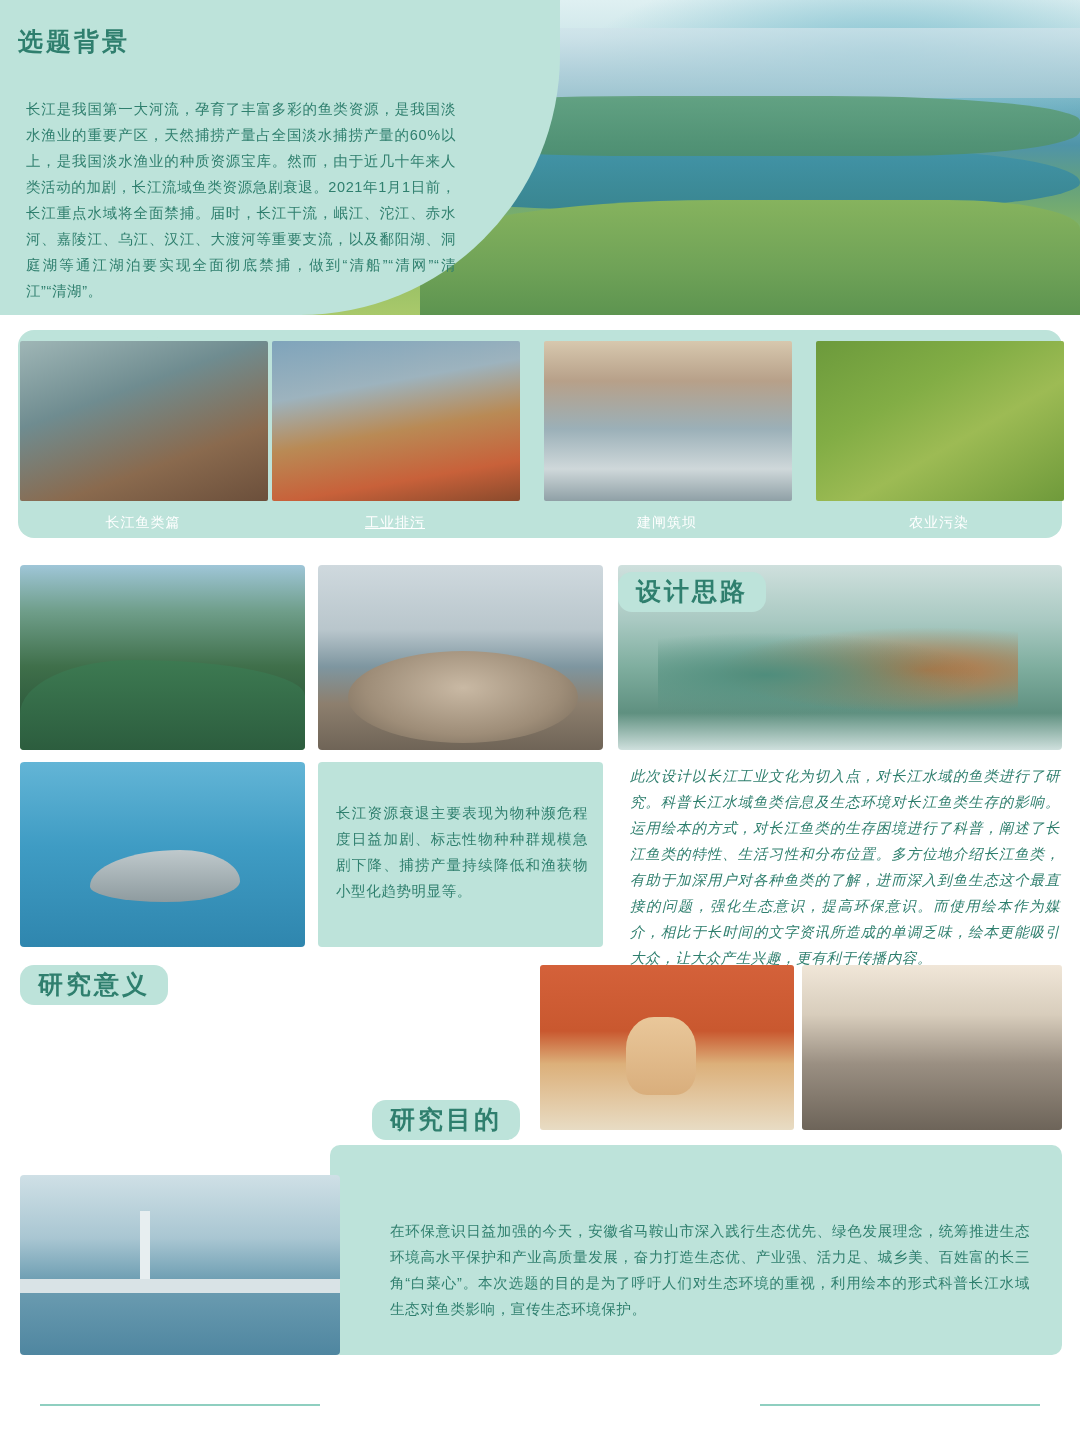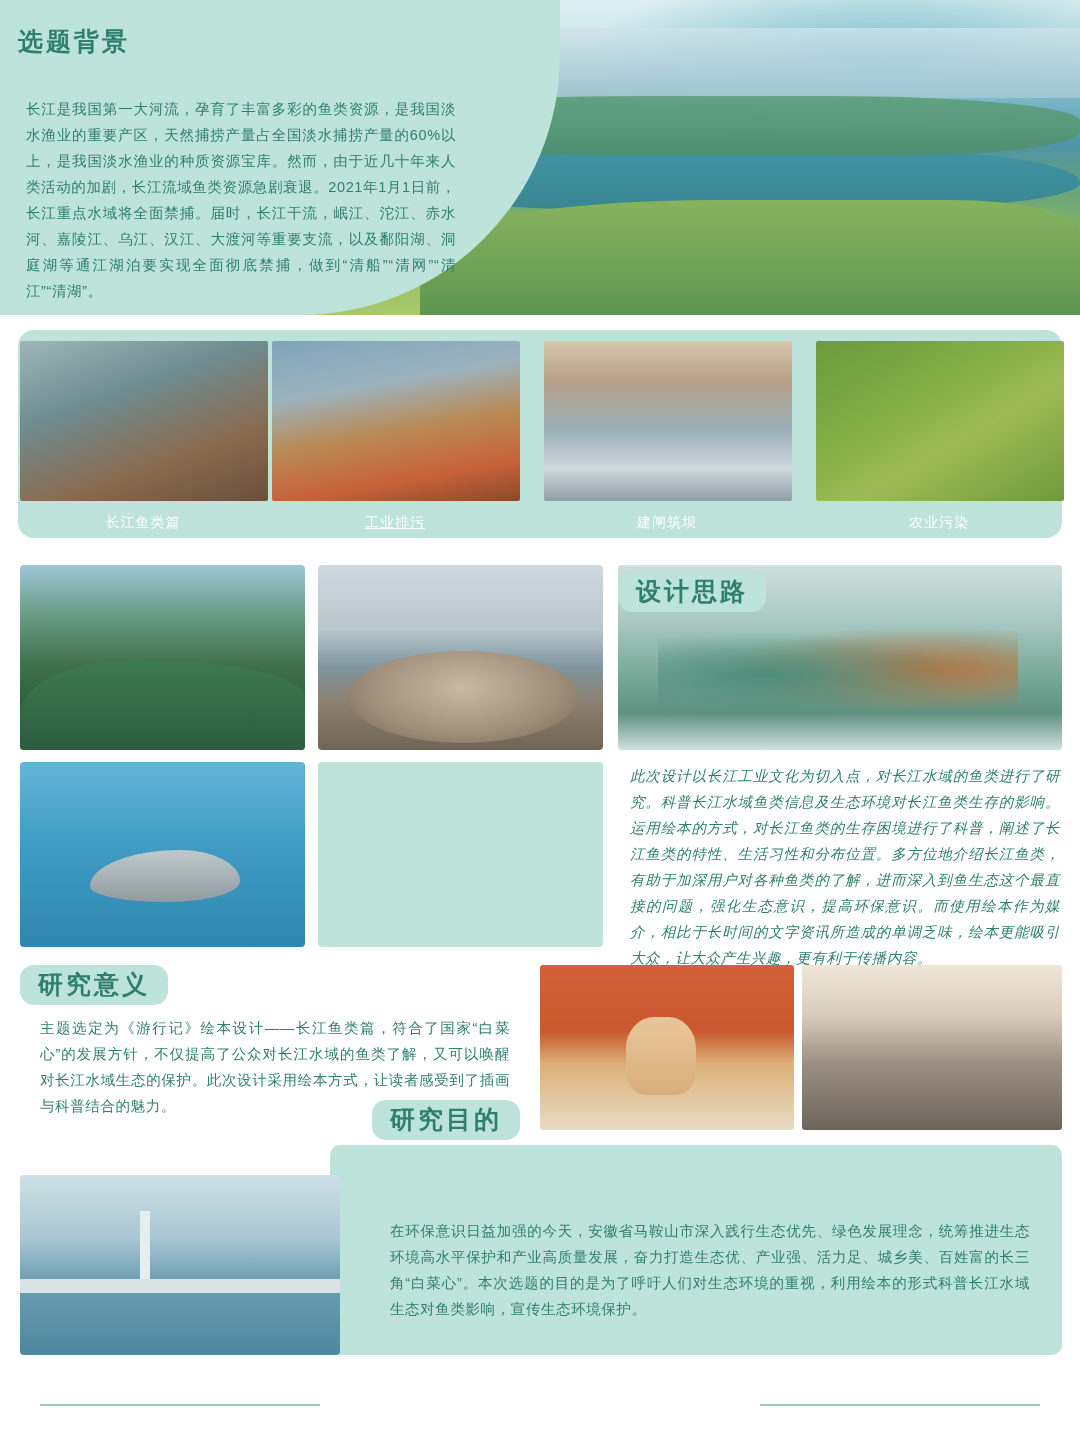--- a/index.html
+++ b/index.html
@@ -181,25 +181,25 @@
   <div class="photo ph-gorge"></div>
   <div class="photo ph-birds"></div>
   <div class="photo ph-mural"></div>
   <div class="idea-title">
     <span class="sec-title round">设计思路</span>
   </div>
   <div class="idea-text body-text">此次设计以长江工业文化为切入点，对长江水域的鱼类进行了研究。科普长江水域鱼类信息及生态环境对长江鱼类生存的影响。运用绘本的方式，对长江鱼类的生存困境进行了科普，阐述了长江鱼类的特性、生活习性和分布位置。多方位地介绍长江鱼类，有助于加深用户对各种鱼类的了解，进而深入到鱼生态这个最直接的问题，强化生态意识，提高环保意识。而使用绘本作为媒介，相比于长时间的文字资讯所造成的单调乏味，绘本更能吸引大众，让大众产生兴趣，更有利于传播内容。</div>
 
   <div class="photo ph-dolphin"></div>
   <div class="note-box"></div>
+  <div class="note-text body-text">长江资源衰退主要表现为物种濒危程度日益加剧、标志性物种种群规模急剧下降、捕捞产量持续降低和渔获物小型化趋势明显等。</div>
 
   <div class="meaning-title">
     <span class="sec-title round">研究意义</span>
   </div>
-  <div class="meaning-text body-text">主题选定为《游行记》绘本设计——长江鱼类篇，符合了国家“白菜心”的发展方针，不仅提高了公众对长江水域的鱼类了解，又可以唤醒对长江水域生态的保护。此次设计采用绘本方式，让读者感受到了插画与科普结合的魅力。</div>
   <div class="photo ph-book"></div>
   <div class="photo ph-store"></div>
 
   <div class="purpose-box"></div>
   <div class="purpose-title">
     <span class="sec-title round">研究目的</span>
   </div>
   <div class="purpose-text body-text">在环保意识日益加强的今天，安徽省马鞍山市深入践行生态优先、绿色发展理念，统筹推进生态环境高水平保护和产业高质量发展，奋力打造生态优、产业强、活力足、城乡美、百姓富的长三角“白菜心”。本次选题的目的是为了呼吁人们对生态环境的重视，利用绘本的形式科普长江水域生态对鱼类影响，宣传生态环境保护。</div>
   <div class="photo ph-bridge"></div>
 

